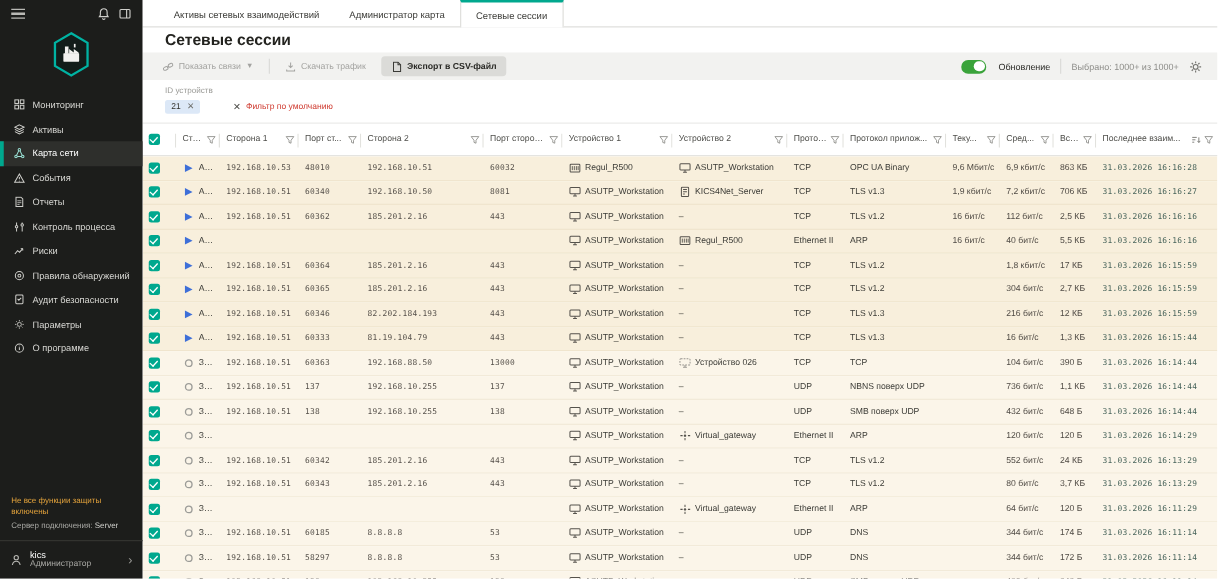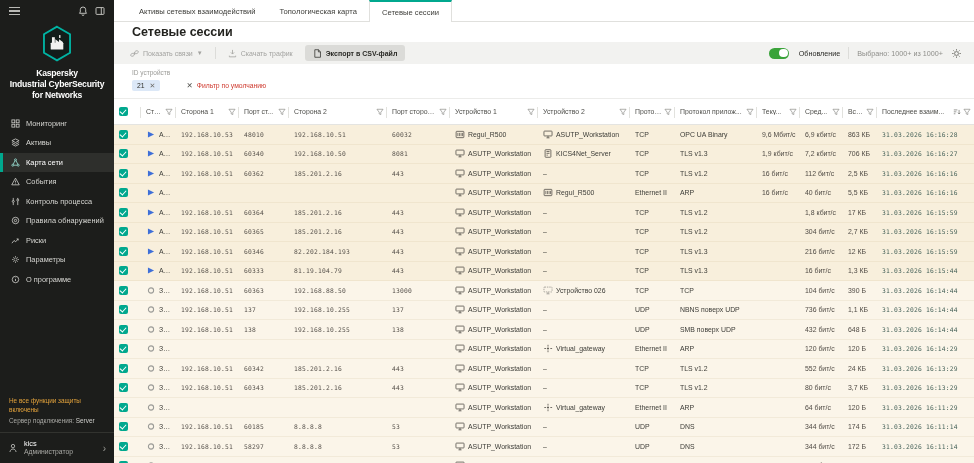--- a/index.html
+++ b/index.html
@@ -141,25 +141,20 @@
       <svg viewBox="0 0 40 44">
           <path d="M20 2l15.5 9v22L20 42 4.5 33V11z" fill="#121d1a" stroke="#00b3a3" stroke-width="2.2"></path>
           <g fill="#f2f2f0">
             <rect x="12.5" y="21" width="15" height="8" rx="0.6"></rect>
             <rect x="14" y="14.5" width="3.4" height="7"></rect>
             <path d="M18 21.5v-4.6l4.4 3.2v-3.2l4.6 3.4V21.5z"></path>
             <rect x="22.5" y="12" width="1.6" height="3.4"></rect>
           </g>
         </svg>
     </div>
-    <div class="sb-brand">
-      <div>Kaspersky</div>
-      <div>Industrial CyberSecurity</div>
-      <div>for Networks</div>
-    </div>
     <nav class="sb-nav" id="sb-nav">
         <div class="nav-item">
           <span style="display: inline-flex; align-items: center;">
             <svg viewBox="0 0 10 10">
               <g fill="none" stroke="#cfcfcb" stroke-width=".9">
                 <rect x="1" y="1" width="3.2" height="3.2"></rect>
                 <rect x="5.8" y="1" width="3.2" height="3.2"></rect>
                 <rect x="1" y="5.8" width="3.2" height="3.2"></rect>
                 <rect x="5.8" y="5.8" width="3.2" height="3.2"></rect>
               </g>
@@ -196,48 +191,66 @@
             <svg viewBox="0 0 10 10">
               <path d="M5 1.3 9.2 8.7H.8z" fill="none" stroke="#cfcfcb" stroke-width=".9"></path>
               <path d="M5 4v2.1M5 7.3v.7" stroke="#cfcfcb" stroke-width=".9"></path>
             </svg>
           </span>
           <span>События</span>
         </div>
         <div class="nav-item">
           <span style="display: inline-flex; align-items: center;">
             <svg viewBox="0 0 10 10">
+              <path d="M2 .8h4.4L8 2.4v6.8H2z" fill="none" stroke="#cfcfcb" stroke-width=".9"></path>
+              <path d="M3.2 4h3.6M3.2 5.7h3.6M3.2 7.3h2" stroke="#cfcfcb" stroke-width=".7"></path>
+            </svg>
+          </span>
+          <span>Отчеты</span>
+        </div>
+        <div class="nav-item">
+          <span style="display: inline-flex; align-items: center;">
+            <svg viewBox="0 0 10 10">
               <g fill="none" stroke="#cfcfcb" stroke-width=".9">
                 <path d="M2.5 1v2.8M2.5 6.2V9M7.5 1v1.4M7.5 4.7V9"></path>
                 <circle cx="2.5" cy="4.9" r="1.1"></circle>
                 <circle cx="7.5" cy="3.4" r="1.1"></circle>
               </g>
             </svg>
           </span>
           <span>Контроль процесса</span>
         </div>
         <div class="nav-item">
           <span style="display: inline-flex; align-items: center;">
             <svg viewBox="0 0 10 10">
+              <path d="M1 8l2.4-3 1.8 1.4L8 3.2" fill="none" stroke="#cfcfcb" stroke-width=".9"></path>
+              <path d="M8 3.2H6.2M8 3.2V5" stroke="#cfcfcb" stroke-width=".8"></path>
+            </svg>
+          </span>
+          <span>Риски</span>
+        </div>
+        <div class="nav-item">
+          <span style="display: inline-flex; align-items: center;">
+            <svg viewBox="0 0 10 10">
               <g fill="none" stroke="#cfcfcb" stroke-width=".9">
                 <circle cx="5" cy="5" r="3.6"></circle>
                 <circle cx="5" cy="5" r="1.3"></circle>
               </g>
             </svg>
           </span>
           <span>Правила обнаружений</span>
         </div>
         <div class="nav-item">
           <span style="display: inline-flex; align-items: center;">
             <svg viewBox="0 0 10 10">
-              <path d="M1 8l2.4-3 1.8 1.4L8 3.2" fill="none" stroke="#cfcfcb" stroke-width=".9"></path>
-              <path d="M8 3.2H6.2M8 3.2V5" stroke="#cfcfcb" stroke-width=".8"></path>
-            </svg>
-          </span>
-          <span>Риски</span>
+              <rect x="1.8" y="1.1" width="6.4" height="7.8" rx=".8" fill="none" stroke="#cfcfcb" stroke-width=".9"></rect>
+              <path d="M3.4 4.6l1.1 1.1 2.1-2.1" fill="none" stroke="#cfcfcb" stroke-width=".9"></path>
+            </svg>
+          </span>
+          <span>Аудит безопасности</span>
         </div>
         <div class="nav-item">
           <span style="display: inline-flex; align-items: center;">
             <svg viewBox="0 0 12 12">
               <g stroke="#cfcfcb" stroke-width=".9" fill="none">
                 <circle cx="6" cy="6" r="2.1"></circle>
                 <path d="M6 1.3v1.5M6 9.2v1.5M1.3 6h1.5M9.2 6h1.5M2.7 2.7l1 1M8.3 8.3l1 1M9.3 2.7l-1 1M3.7 8.3l-1 1"></path>
               </g>
             </svg>
           </span>
@@ -271,21 +284,21 @@
           <span class="sb-user-role">Администратор</span>
         </span>
         <span class="sb-chev">›</span>
       </div>
     </div>
   </aside>
 
   <main class="main">
     <div class="tabbar" id="tabbar">
         <div class="tab">Активы сетевых взаимодействий</div>
-        <div class="tab">Топологическая карта</div>
+        <div class="tab">Администратор карта</div>
         <div class="tab active">Сетевые сессии</div>
       </div>
     <h1 class="title">Сетевые сессии</h1>
 
     <div class="toolbar">
       <div class="tb-left">
         <button class="tbtn disabled">
           <span style="display: inline-flex; align-items: center;">
               <svg viewBox="0 0 10 10">
                 <g fill="none" stroke="#a3a3a0" stroke-width=".9">

